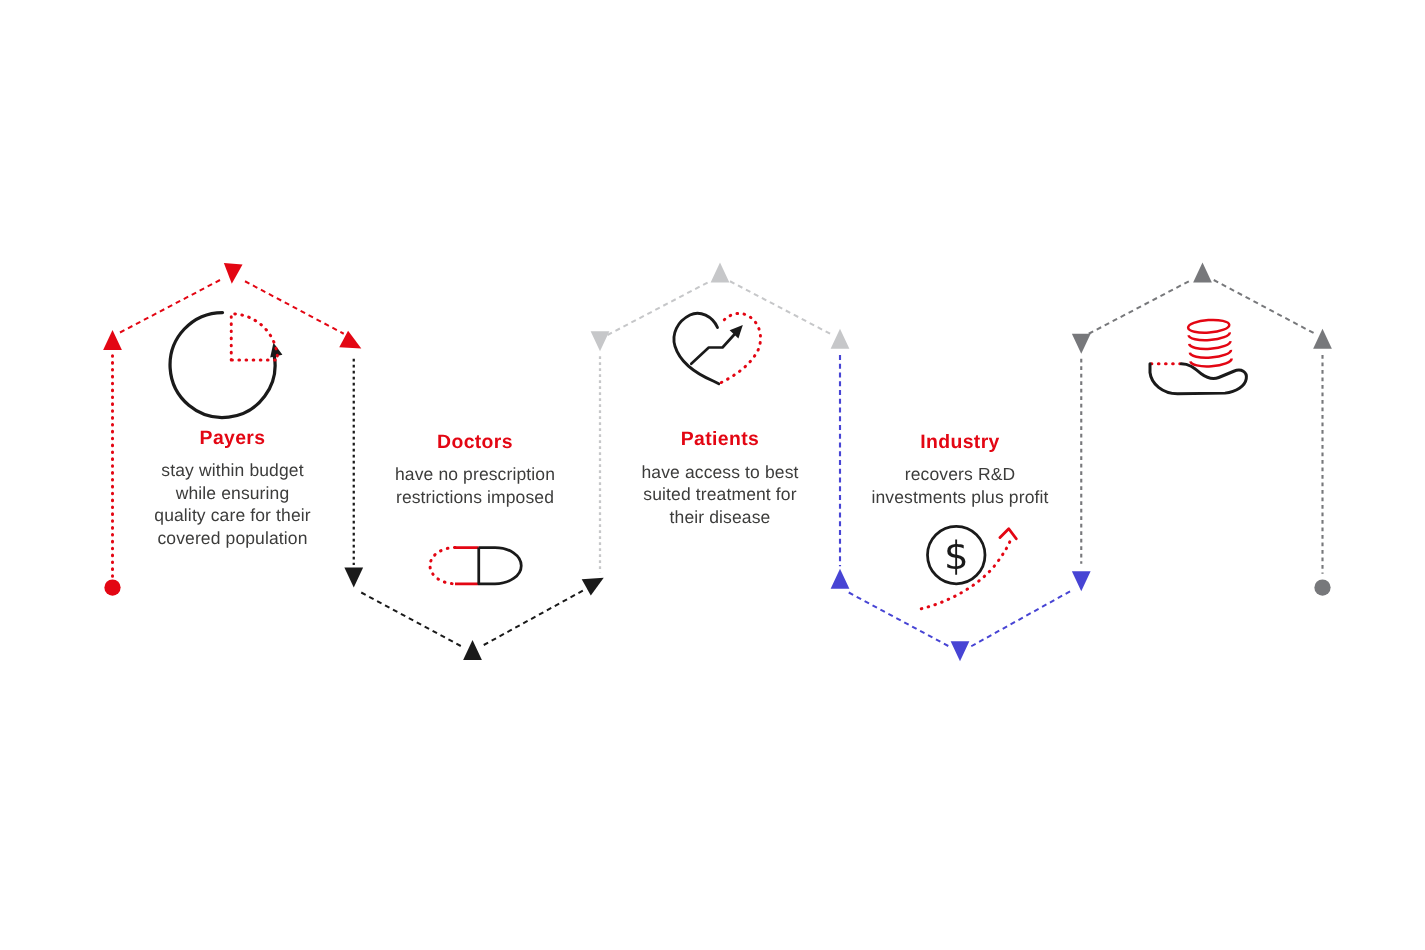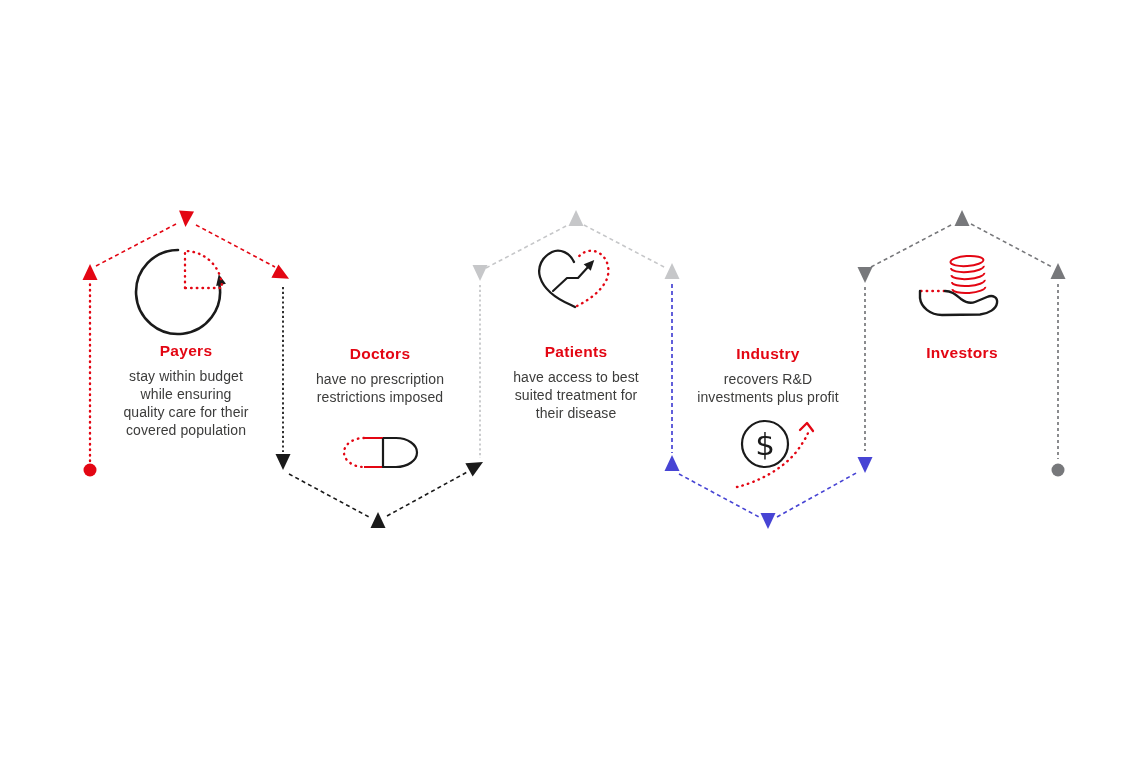--- a/index.html
+++ b/index.html
@@ -153,16 +153,15 @@
 their disease</div>
   </div>
 
   <div class="label-block" style="left:663px;top:345px;">
     <div class="stk-title">Industry</div>
     <div class="stk-desc">recovers R&amp;D
 investments plus profit</div>
   </div>
 
   <div class="label-block" style="left:857px;top:344px;">
-    <div class="stk-title">Investors</div>
   </div>
 
 </div>
 
 </body></html>

